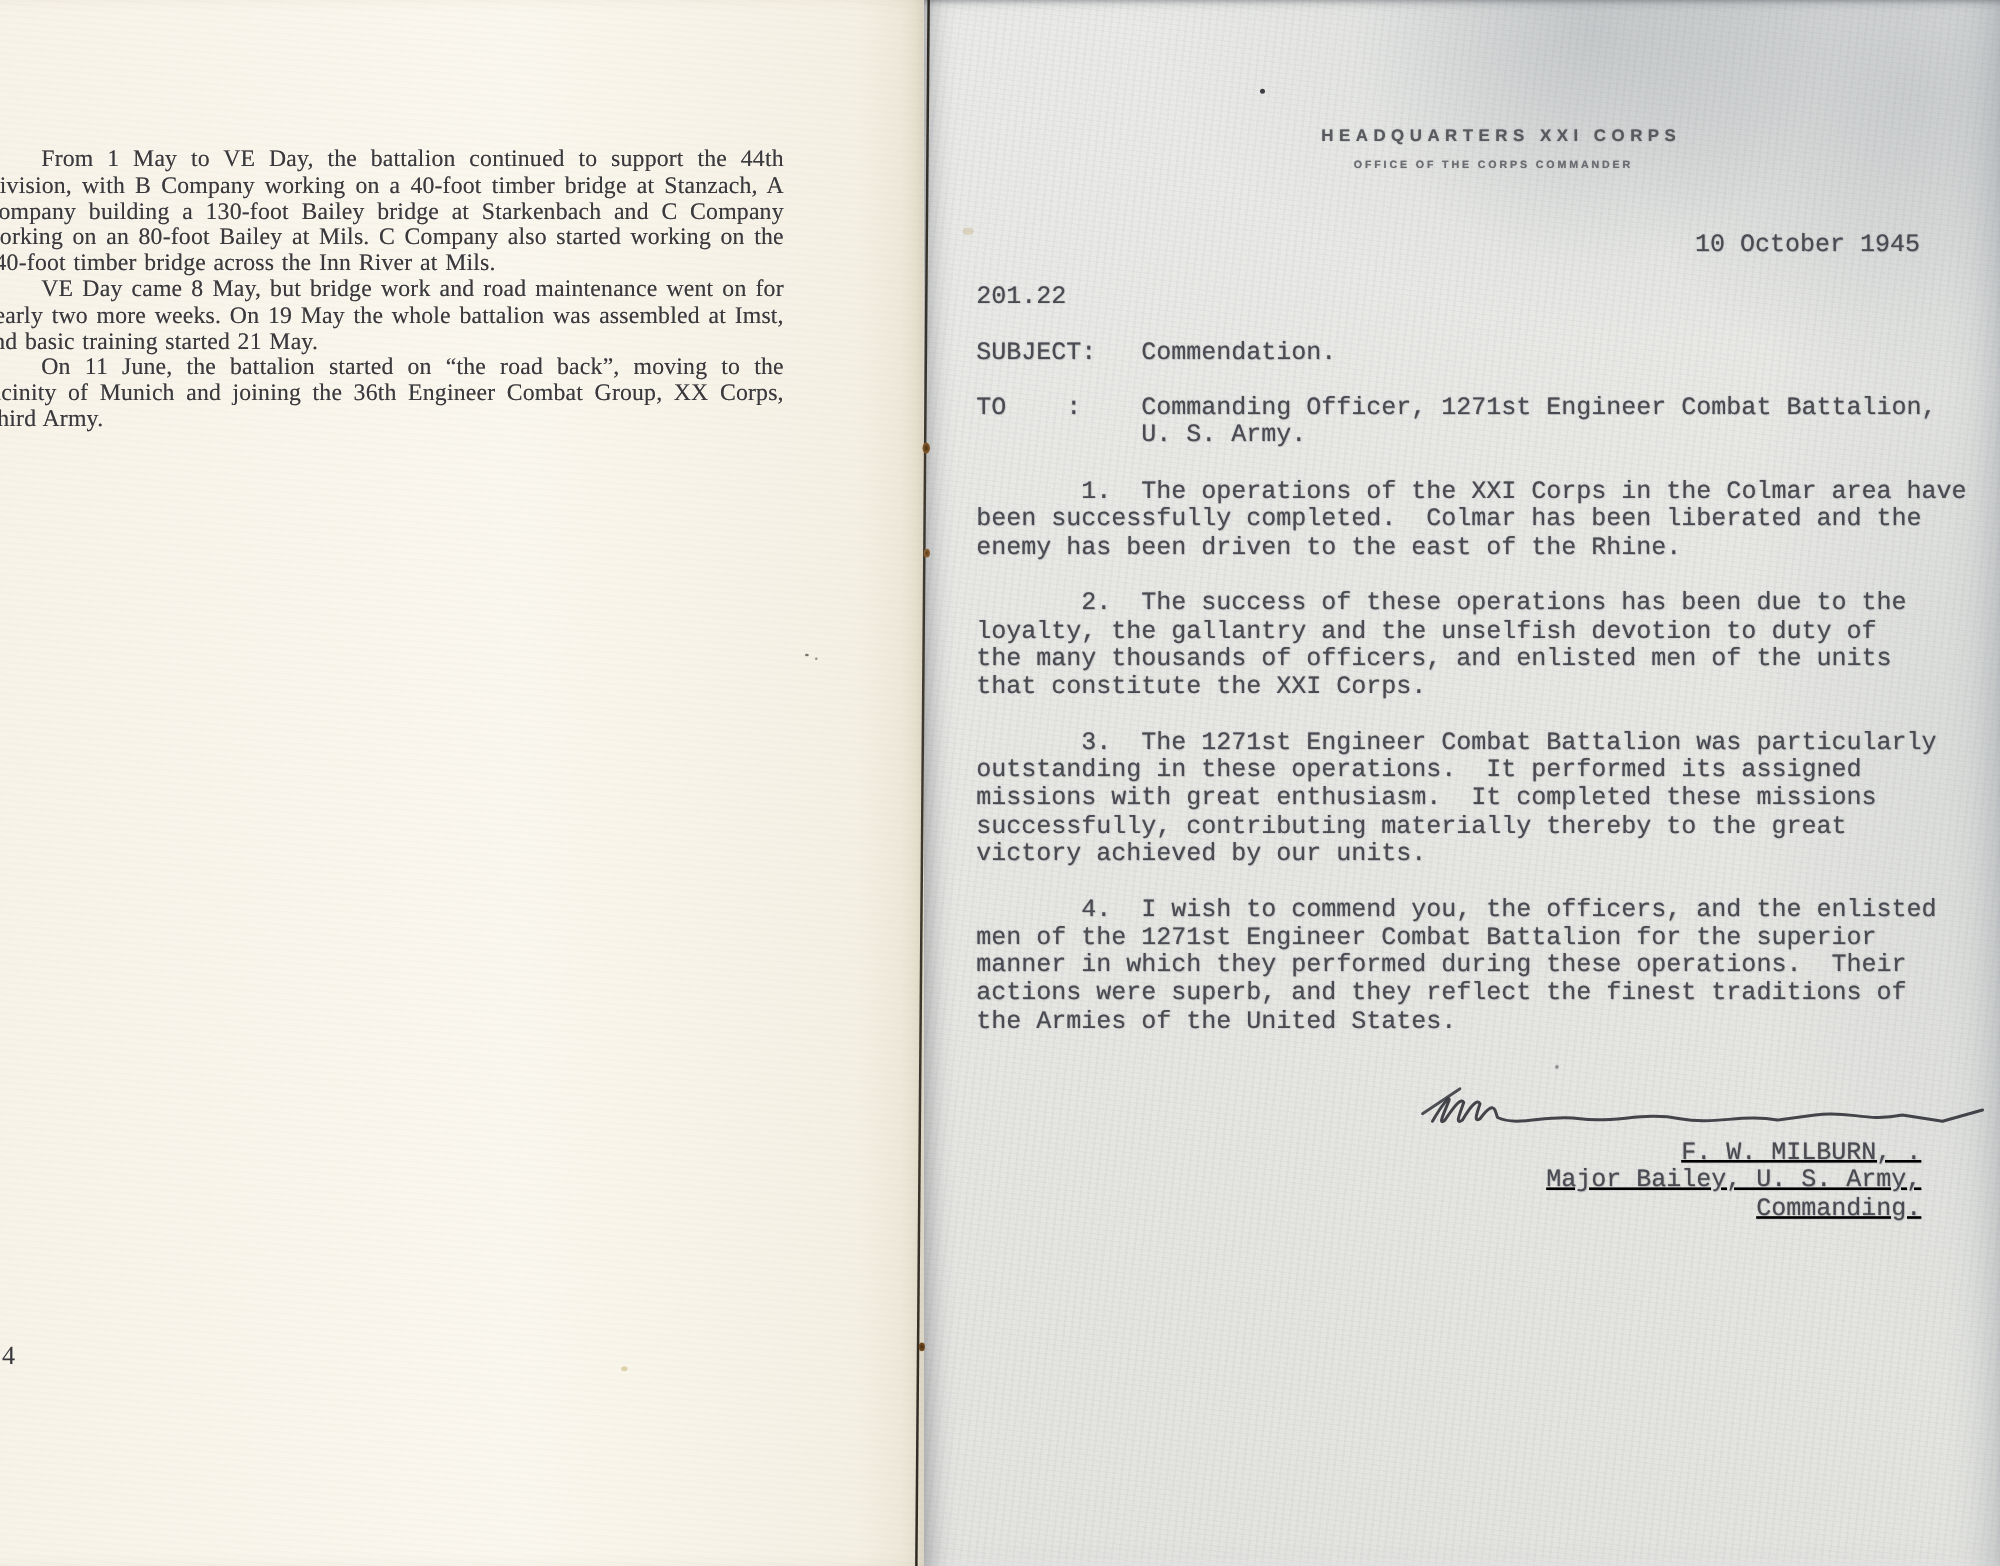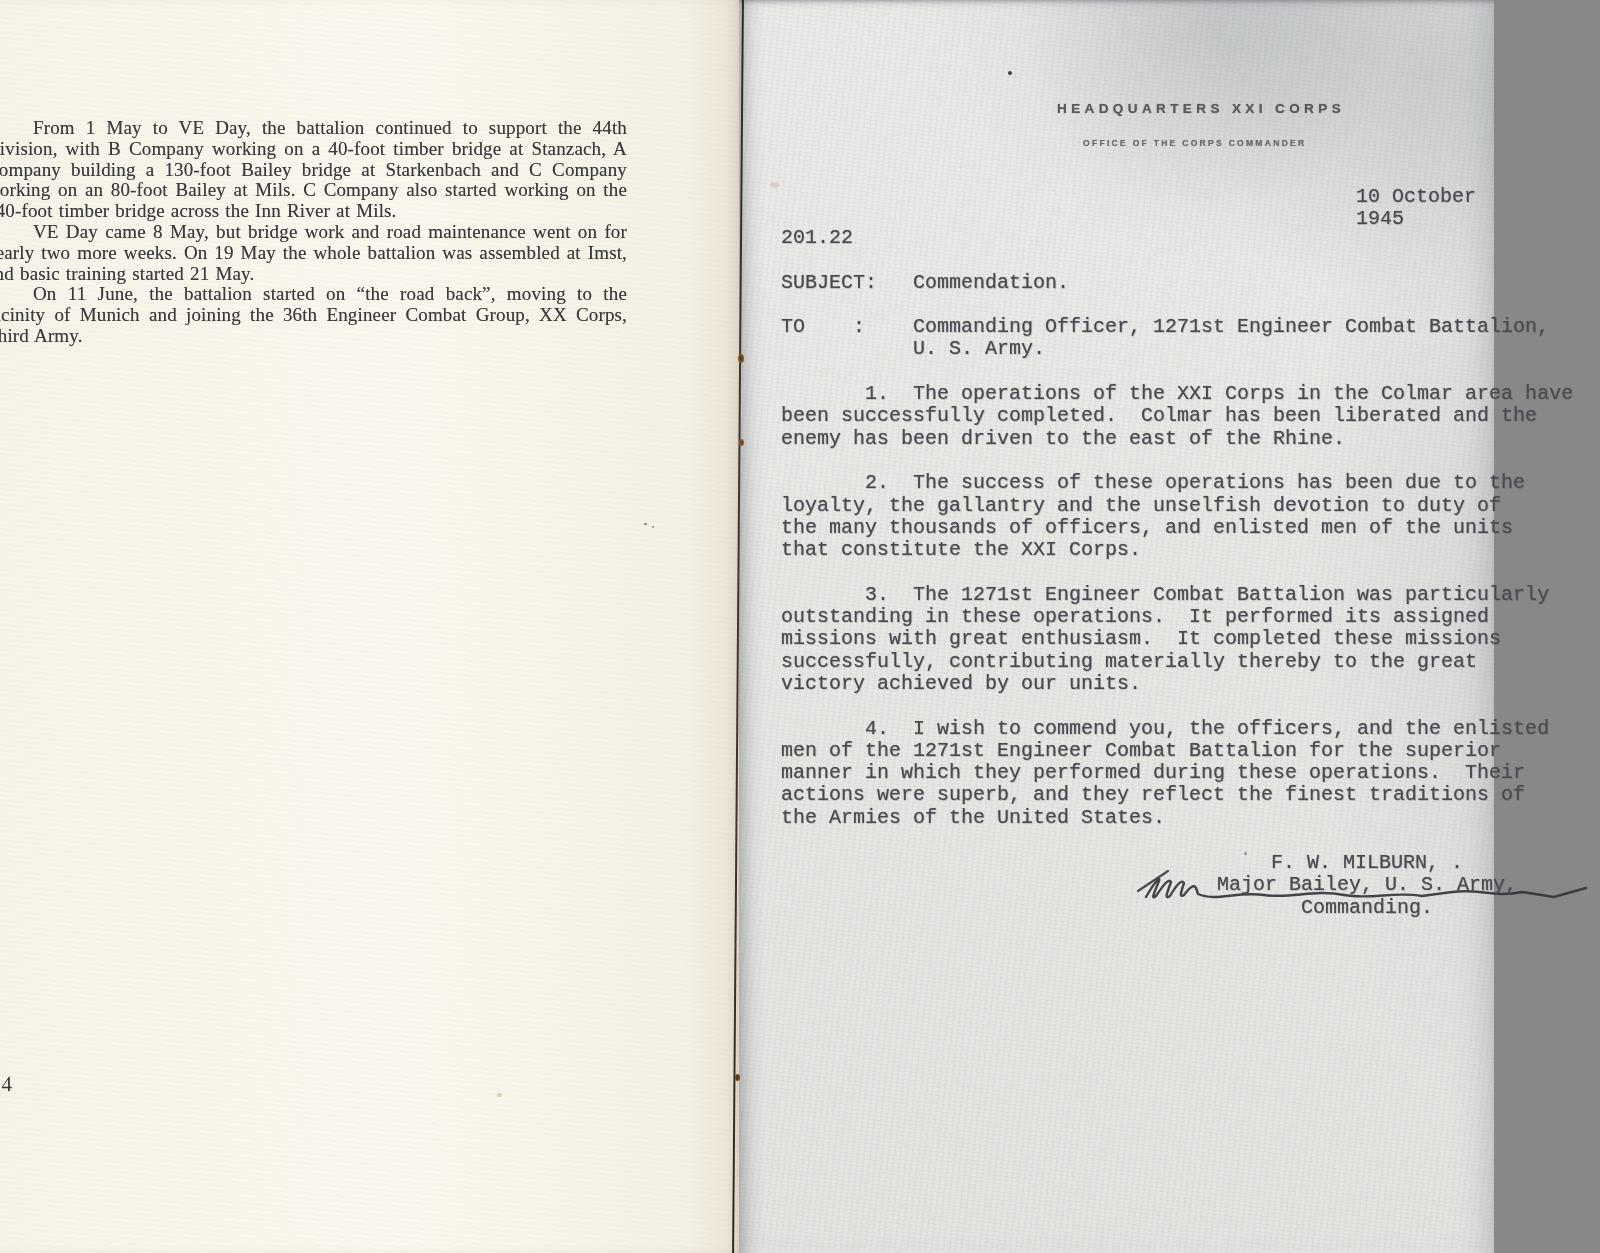--- a/index.html
+++ b/index.html
@@ -31,21 +31,21 @@
     position:absolute;left:737px;top:-5px;width:2px;height:1263px;
     background:linear-gradient(#17130e,#2c261d 30%,#241f17 70%,#151109);
     transform:rotate(0.45deg);opacity:.88;
   }
   .stitch{position:absolute;border-radius:50%;}
   #stitch-1{left:738px;top:354px;width:6px;height:9px;background:radial-gradient(#4a2f12,#8a5e2e 70%,rgba(138,94,46,0));}
   #stitch-2{left:739px;top:439px;width:5px;height:7px;background:radial-gradient(#5a3a18,#96683a 70%,rgba(150,104,58,0));}
   #stitch-3{left:735px;top:1074px;width:5px;height:7px;background:radial-gradient(#4a3category018,#7a5226 70%,rgba(122,82,38,0));background:radial-gradient(#46290f,#7a5226 70%,rgba(122,82,38,0));}
   
   #right-page{
-    position:absolute;left:739px;top:0;width:755px;height:1253px;
+    position:absolute;left:739px;top:0;width:861px;height:1253px;
     background:
       radial-gradient(circle at 62% 2%, rgba(100,106,120,.20) 0, rgba(100,106,120,0) 190px),
       radial-gradient(circle at 92% 6%, rgba(100,106,120,.17) 0, rgba(100,106,120,0) 240px),
       radial-gradient(ellipse 55% 22% at 75% 0%, rgba(108,114,126,.13), rgba(108,114,126,0)),
       radial-gradient(ellipse 25% 45% at 100% 45%, rgba(118,124,136,.12), rgba(118,124,136,0)),
       repeating-linear-gradient(7deg, rgba(124,130,142,.055) 0 1px, rgba(0,0,0,0) 1px 4px),
       repeating-linear-gradient(97deg, rgba(124,130,142,.05) 0 2px, rgba(0,0,0,0) 2px 6px),
       linear-gradient(175deg,#eaebe8 0%,#e7e8e4 40%,#e3e4e0 100%);
     box-shadow:
       inset 16px 0 20px -12px rgba(70,70,82,.45),
@@ -60,27 +60,27 @@
     text-shadow:0 0 1px rgba(74,74,82,.6), .6px .6px 0 rgba(74,74,82,.18);
   }
   #letterhead-1{
     position:absolute;left:318px;top:101px;
     font-family:"Liberation Sans",sans-serif;font-size:13.5px;font-weight:600;
     letter-spacing:4.4px;color:#595a5f;text-shadow:0 0 1px rgba(89,90,95,.75);
   }
   #letterhead-2{
     position:absolute;left:344px;top:126px;
     font-family:"Liberation Sans",sans-serif;font-size:8.5px;font-weight:600;
-    letter-spacing:2.3px;color:#6b6c71;text-shadow:0 0 .8px rgba(107,108,113,.8);margin-top:12px;
+    letter-spacing:2.3px;color:#6b6c71;text-shadow:0 0 .8px rgba(107,108,113,.8);
   }
   #letter-date{position:absolute;left:617px;top:186px;}
   #letter-flow{position:absolute;left:42px;top:227px;width:822px;}
   #letter-flow > div + div{margin-top:22.3px;}
   #signature-svg{position:absolute;left:395px;top:851px;}
-  #signature-block{position:absolute;left:458px;top:852px;width:340px;text-align:center;}
+  #signature-block{position:absolute;left:458px;top:912px;width:340px;text-align:right;text-decoration:underline;}
   
   .speck{position:absolute;border-radius:50%;}
   #speck-a{left:1008px;top:71px;width:4px;height:4px;background:#3c3c42;}
   #speck-b{left:644px;top:523px;width:3px;height:2px;background:#55524e;opacity:.8;}
   #speck-c{left:652px;top:526px;width:2px;height:2px;background:#66625c;opacity:.7;}
   #speck-d{left:497px;top:1093px;width:5px;height:4px;background:#d8c89a;opacity:.8;}
   #speck-e{left:1244px;top:852px;width:3px;height:3px;background:#5a5a62;opacity:.6;}
   #stain-a{left:770px;top:182px;width:9px;height:6px;background:#c9b690;opacity:.45;}
 </style>
 </head>

